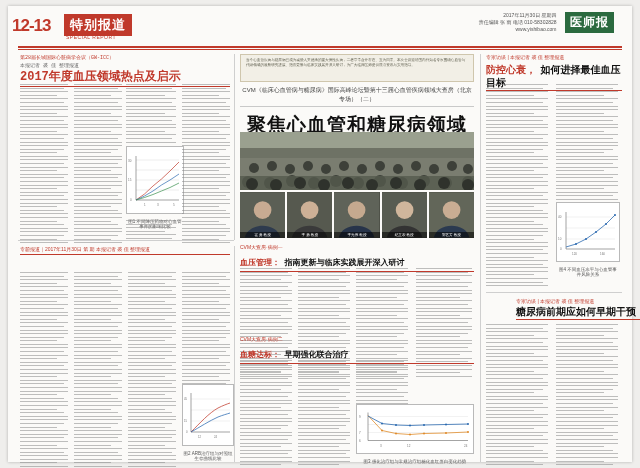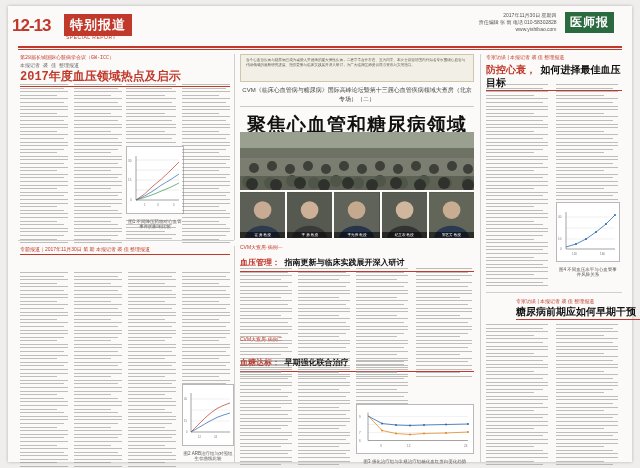--- a/index.html
+++ b/index.html
@@ -758,21 +758,21 @@
         <i class="f"></i>
         <i class="m"></i>
         <i class="f"></i>
         <i class="f"></i>
         <i class="s"></i>
         <i class="f"></i>
     </div>
 
     <div class="col" style="left:232px;top:330px;width:234px;">
       <div class="kicker">CVM大查房·病例二</div>
-      <div style="margin-top:9px;">
+      <div style="margin-top:1px;">
         <span class="sub-title red">血糖达标：</span>
         <span class="sub-title">早期强化联合治疗</span>
       </div>
       <div style="border-top:1px solid #c0392b;margin-top:2px;"></div>
     </div>
 
     <div class="col lines" style="left:232px;top:354px;width:52px;">
       <i class="f"></i>
         <i class="m"></i>
         <i class="f"></i>

